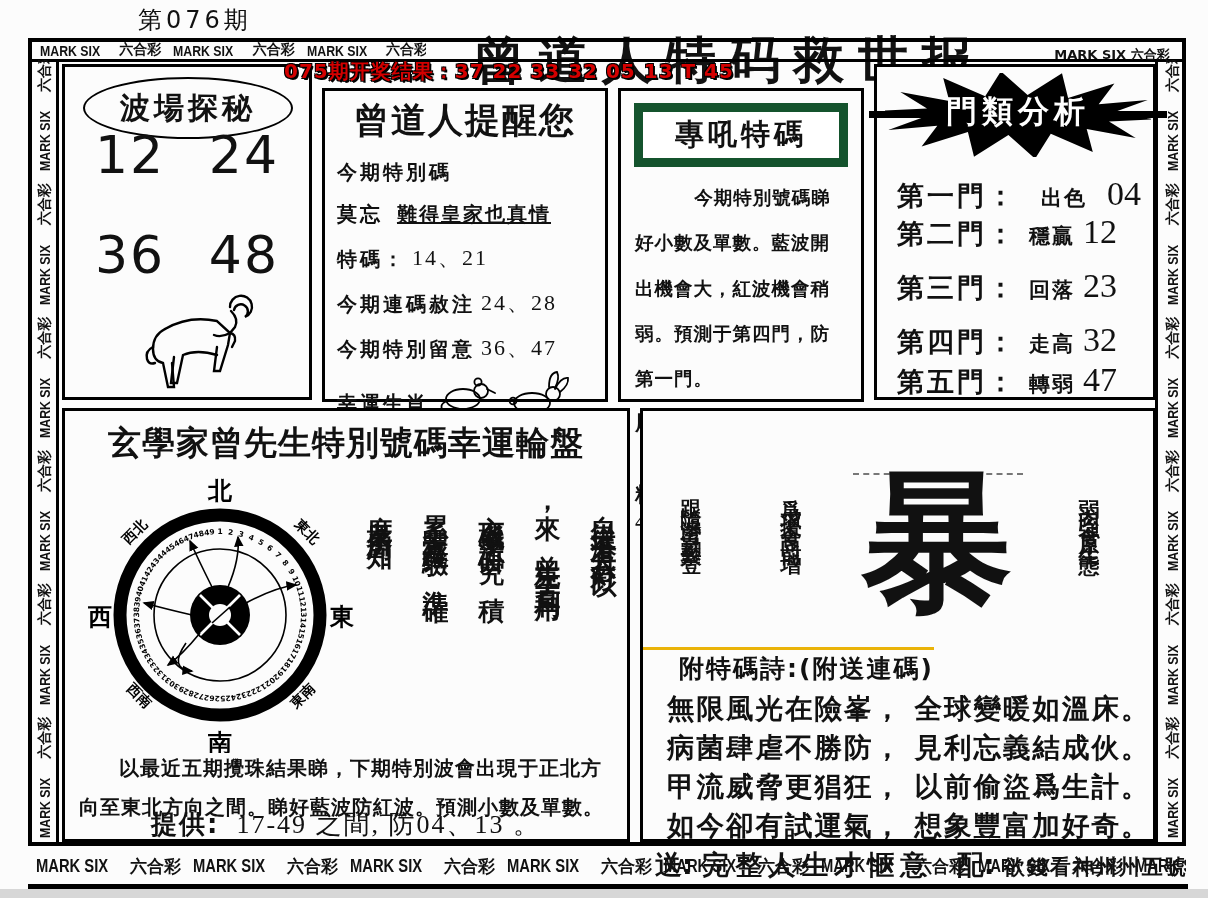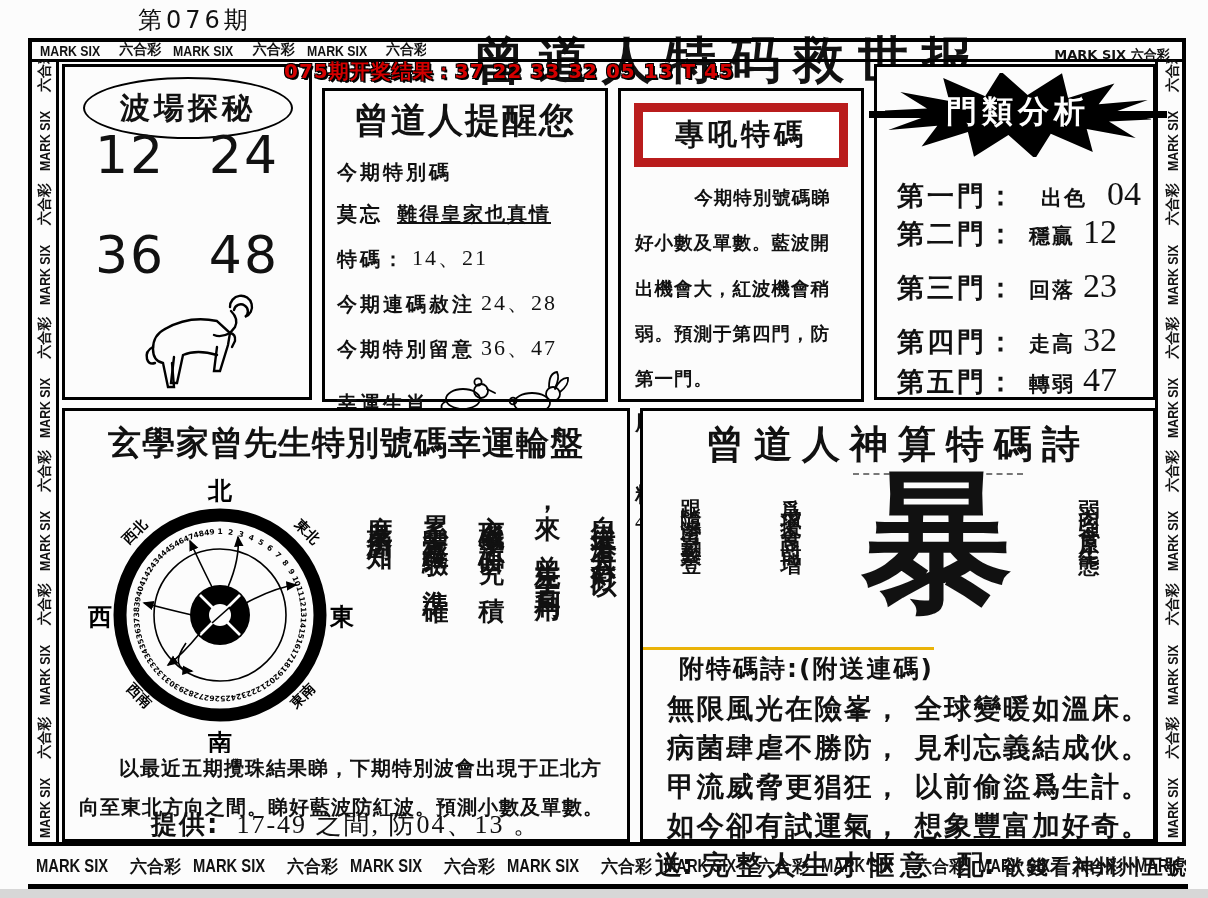--- a/index.html
+++ b/index.html
@@ -33,21 +33,21 @@
              font-size:30px;font-weight:bold;letter-spacing:4px;}
   .wave-row{position:absolute;left:30px;width:184px;display:flex;justify-content:space-between;
             font-size:52px;letter-spacing:2px;}
   
   #box-reminder{left:322px;top:88px;width:286px;height:314px;padding:4px 12px;}
   #reminder-title{text-align:center;font-size:35px;font-weight:bold;letter-spacing:2px;margin-top:2px;}
   .rem-line{font-size:20px;font-weight:bold;margin-top:15px;letter-spacing:3px;display:flex;align-items:flex-end;}
   .rem-line .num{font-size:22px;font-weight:normal;letter-spacing:2px;margin-left:6px;}
   
   #box-special{left:618px;top:88px;width:246px;height:314px;}
-  #special-frame{margin:12px auto 0;width:196px;border:9px solid #b91c1c;background:#fff;}
+  #special-frame{margin:12px auto 0;width:196px;border:9px solid #14532d;background:#fff;}
   #special-frame div{text-align:center;font-size:29px;font-weight:bold;letter-spacing:4px;padding:3px 0;}
   #special-para{margin:8px 14px 0;font-size:18.5px;font-weight:bold;line-height:2.45;
                 text-indent:3.2em;letter-spacing:1px;}
   .sp-row{margin:2px 0 0 14px;font-size:21px;font-weight:bold;}
   .sp-row .num{font-size:22px;font-weight:normal;}
   
   #box-gates{left:874px;top:64px;width:282px;height:336px;}
   #gates-bar{position:absolute;left:-8px;top:44px;width:298px;height:7px;background:#000;}
   #gates-burst{position:absolute;left:8px;top:6px;width:266px;height:84px;}
   #gates-title{position:absolute;left:8px;top:24px;width:266px;text-align:center;color:#fff;
@@ -697,21 +697,20 @@
       <div>度衆所周知．</div>
     </div>
     <div id="wheel-foot">以最近五期攪珠結果睇，下期特別波會出現于正北方向至東北方向之間。睇好藍波防紅波。預測小數及單數。</div>
     <div id="wheel-provide">
       <span>提供:</span>
       <span class="num" style="margin-left:6px;">17-49 之間, 防04、13 。</span>
     </div>
   </div>
 
   <div class="box" id="box-poem">
-    <div id="poem-title">曾道人神算特碼詩</div>
     <div class="pcol" style="left:34px;">跟隨溶雪勤攀登</div>
     <div class="pcol" style="left:134px;">爲求攪食向前增</div>
     <div id="poem-dash"></div>
     <div id="poem-big">暴</div>
     <div class="pcol" style="left:432px;">弱肉強食原生態</div>
     <div id="poem-sub">附特碼詩:(附送連碼)</div>
     <div id="poem-lines">
       <div>無限風光在險峯， 全球變暖如溫床。</div>
       <div>病菌肆虐不勝防， 見利忘義結成伙。</div>
       <div>甲流威脅更猖狂， 以前偷盜爲生計。</div>

